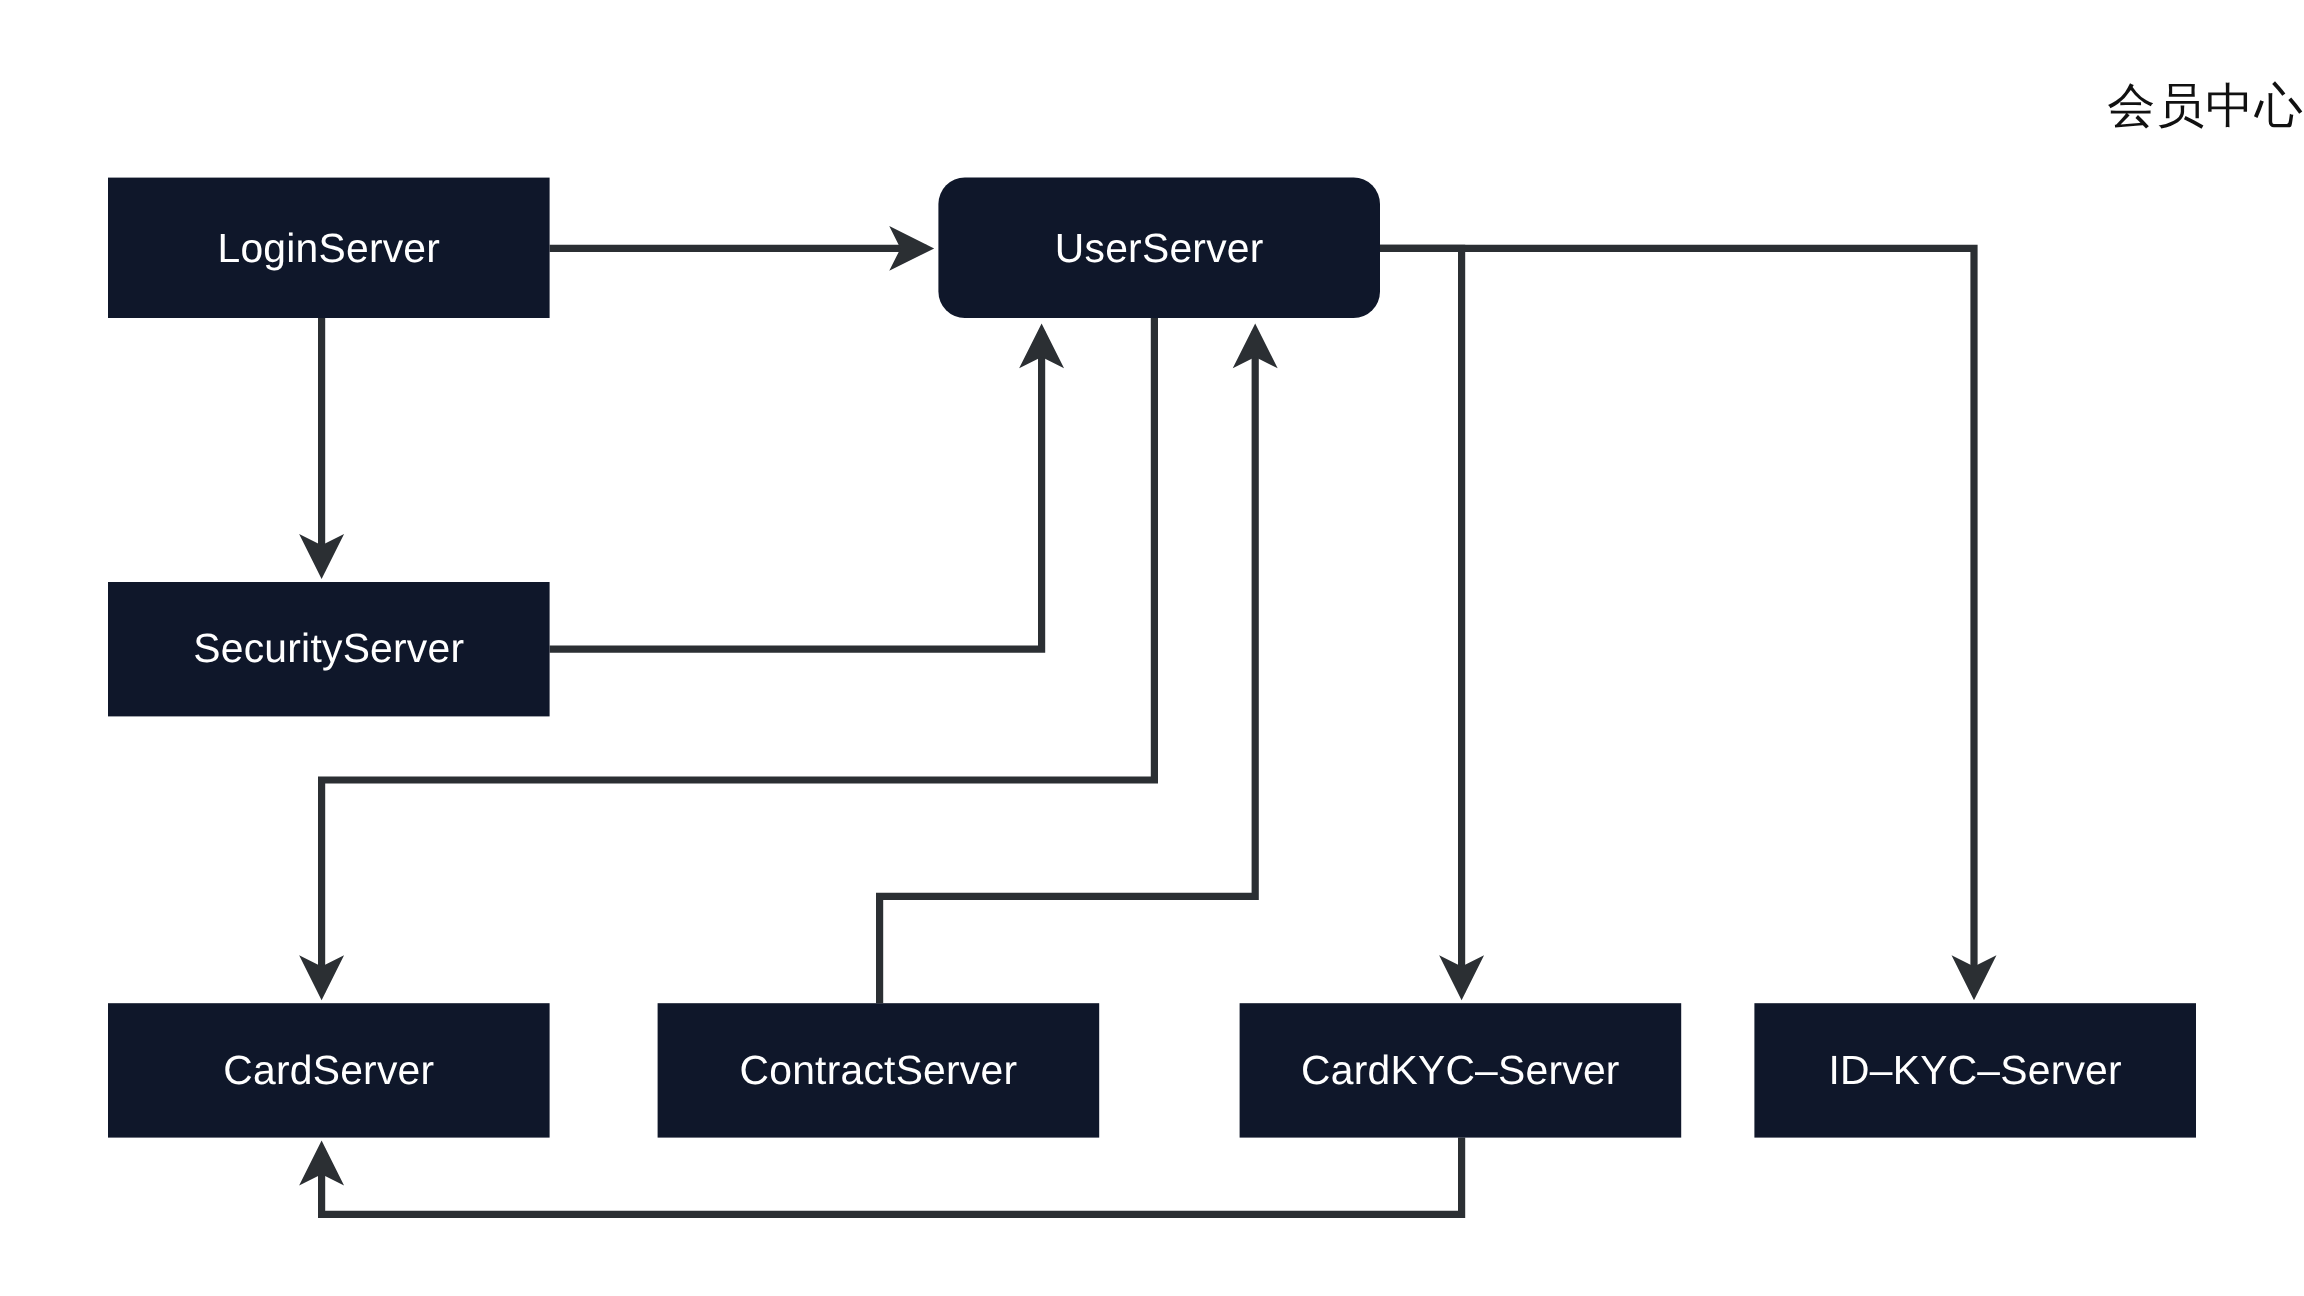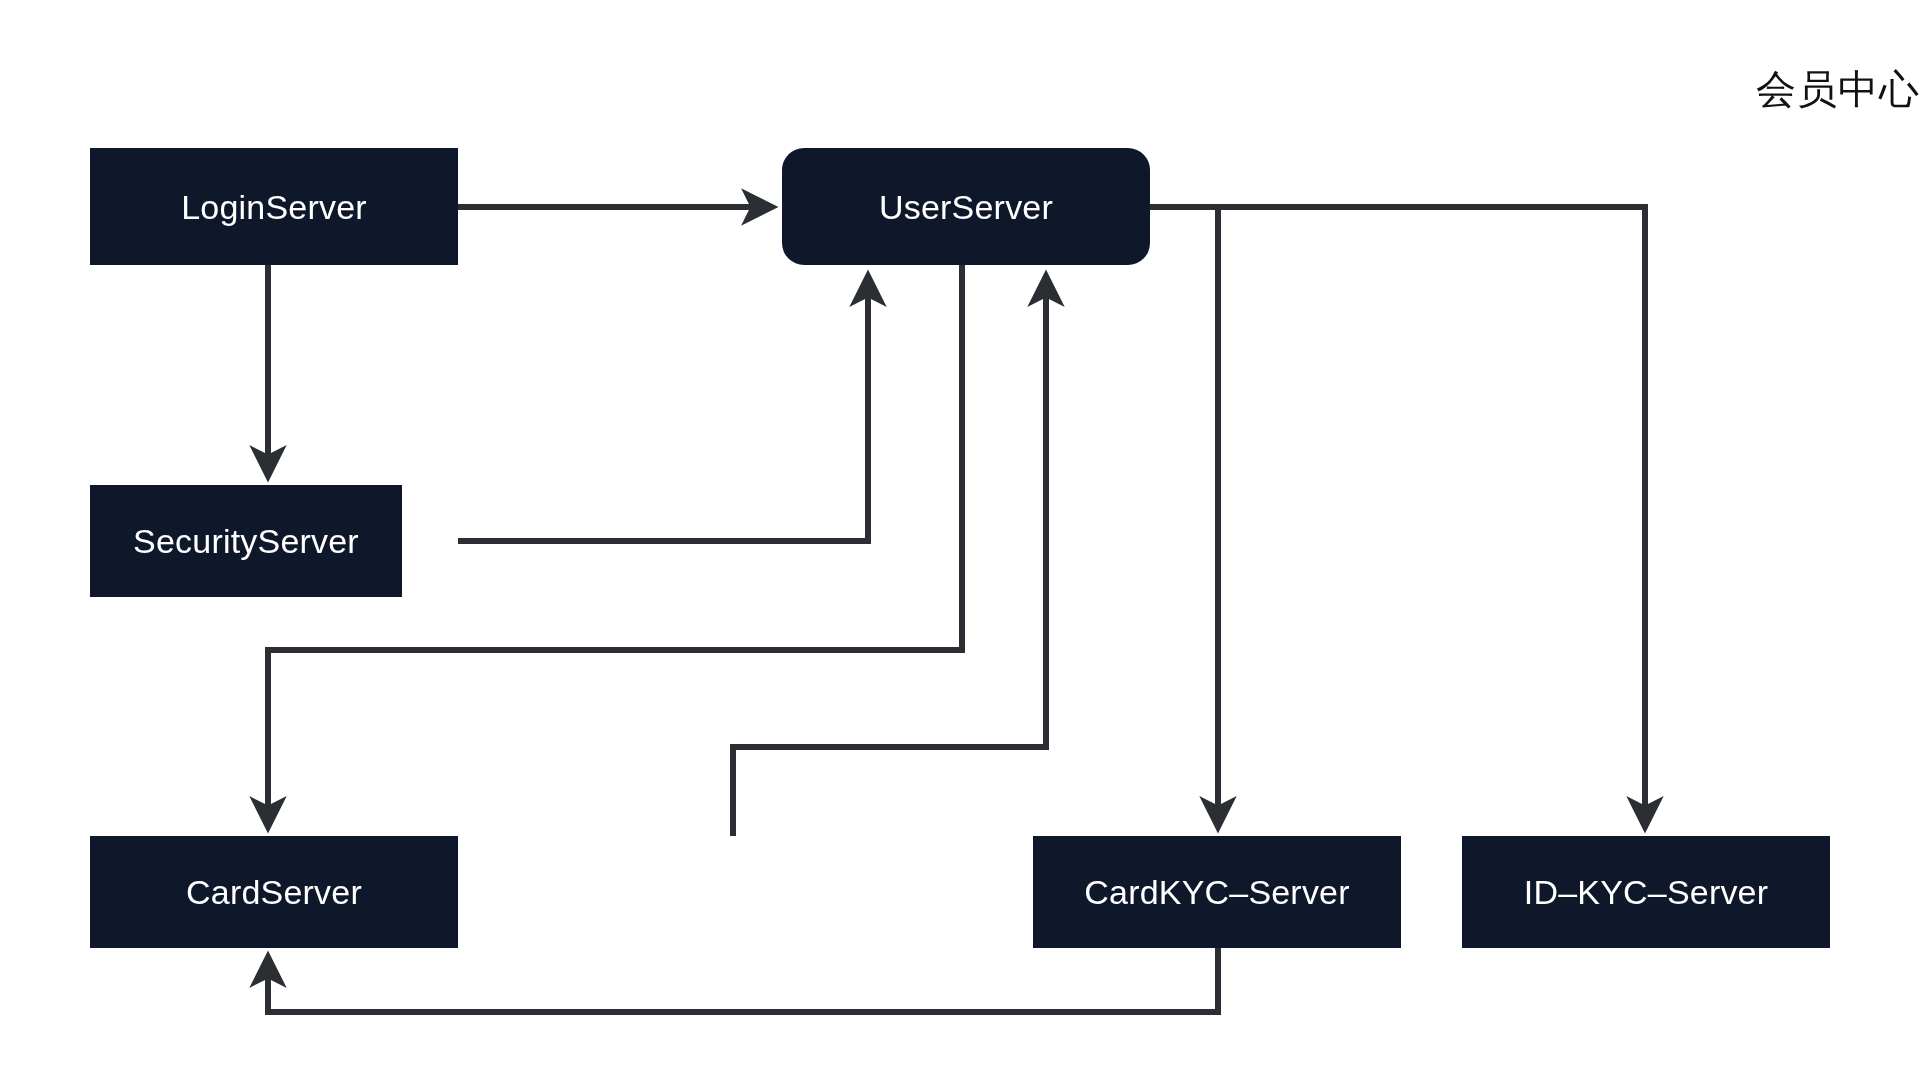--- a/index.html
+++ b/index.html
@@ -93,28 +93,31 @@
   </svg>
 
   <div class="node" style="left:90px; top:148px; width:368px; height:117px;">
     <span>LoginServer</span>
   </div>
 
   <div class="node" style="left:782px; top:148px; width:368px; height:117px;border-radius:22px;">
     <span>UserServer</span>
   </div>
 
-  <div class="node" style="left:90px; top:485px; width:312px; height:112px;">
+  <div class="node" style="left:90px; top:485px; width:368px; height:112px;">
     <span>SecurityServer</span>
   </div>
 
   <div class="node" style="left:90px; top:836px; width:368px; height:112px;">
     <span>CardServer</span>
   </div>
 
+  <div class="node" style="left:548px; top:836px; width:368px; height:112px;">
+    <span>ContractServer</span>
+  </div>
 
   <div class="node" style="left:1462px; top:836px; width:368px; height:112px;">
     <span>ID–KYC–Server</span>
   </div>
 
   <div class="node" style="left:1033px; top:836px; width:368px; height:112px;">
     <span>CardKYC–Server</span>
   </div>
 
 </div>

